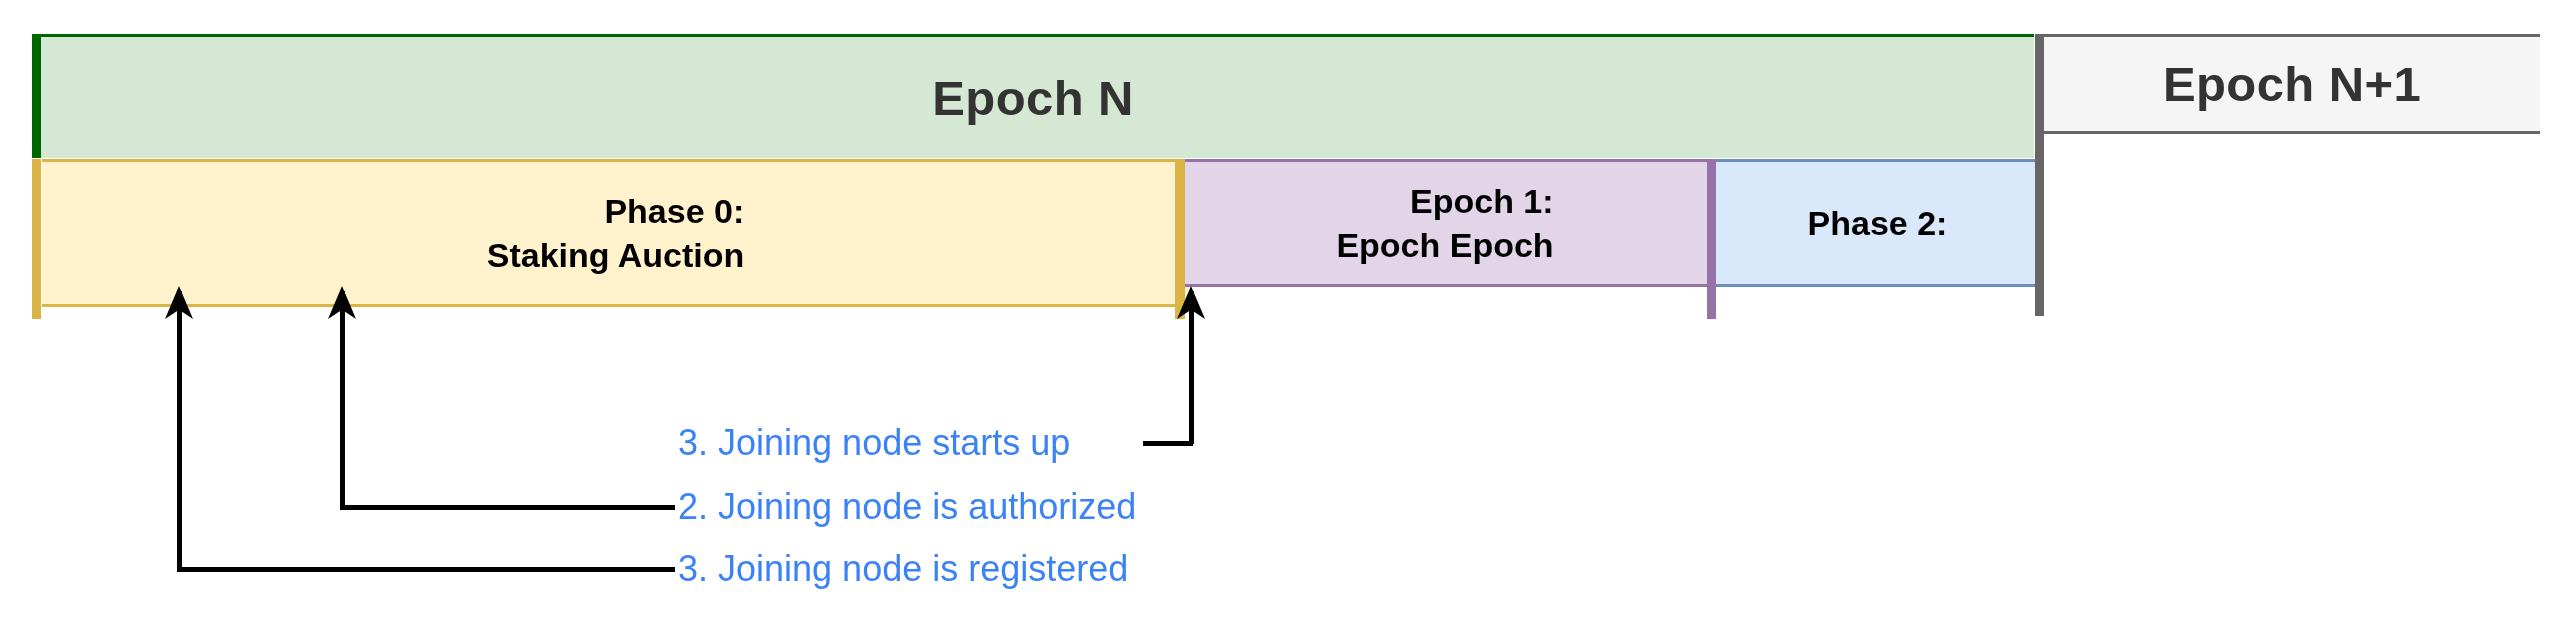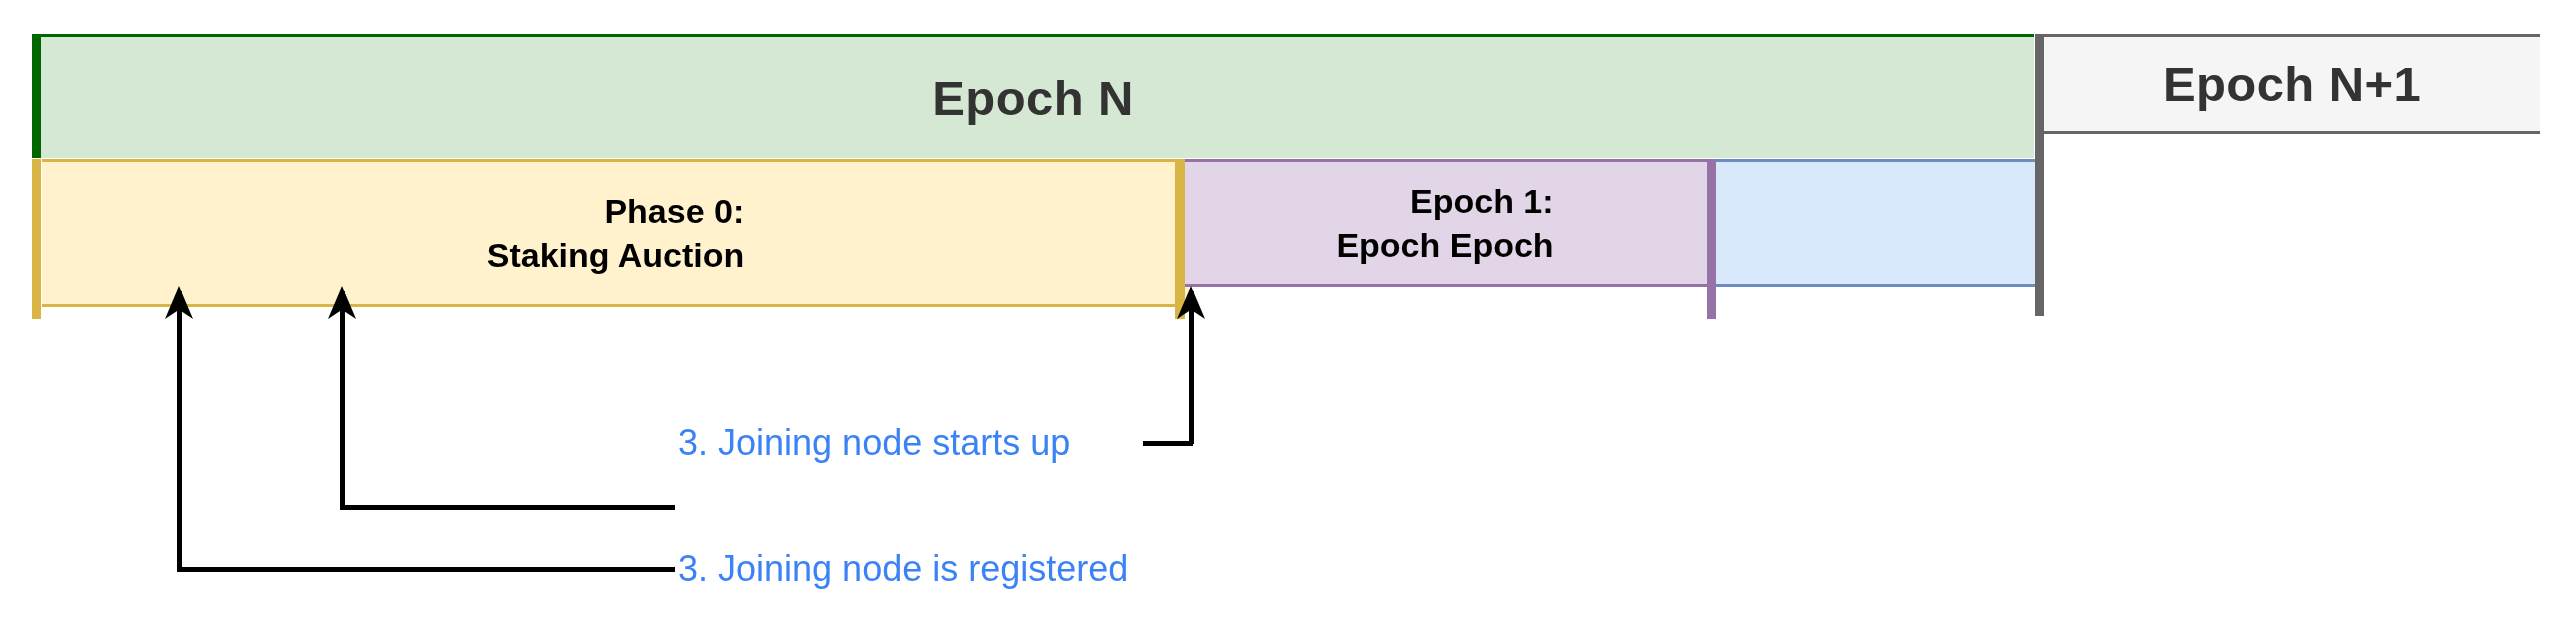--- a/index.html
+++ b/index.html
@@ -99,20 +99,21 @@
     </div>
   </div>
   <div class="band band-phase1">
     <div class="phase-label">
       <div>Epoch 1:</div>
       <div>Epoch Epoch</div>
     </div>
   </div>
   <div class="band band-phase2">
     <div class="phase-label">
+      <div>Phase 2:</div>
     </div>
   </div>
 
   <div class="marker marker-epoch-start"></div>
   <div class="marker marker-phase0-start"></div>
   <div class="marker marker-phase1-start"></div>
   <div class="marker marker-phase2-start"></div>
   <div class="marker marker-epoch-divider"></div>
 
   <div class="stem stem-1"></div>
@@ -121,16 +122,17 @@
 
   <div class="stem stem-2"></div>
   <div class="arrowhead head-2"></div>
   <div class="connector connector-2"></div>
 
   <div class="stem stem-3"></div>
   <div class="arrowhead head-3"></div>
   <div class="connector connector-3"></div>
 
   <div class="event-label event-label-1">3. Joining node is registered</div>
+  <div class="event-label event-label-2">2. Joining node is authorized</div>
   <div class="event-label event-label-3">3. Joining node starts up</div>
 
 </div>
 
 
 </body></html>

